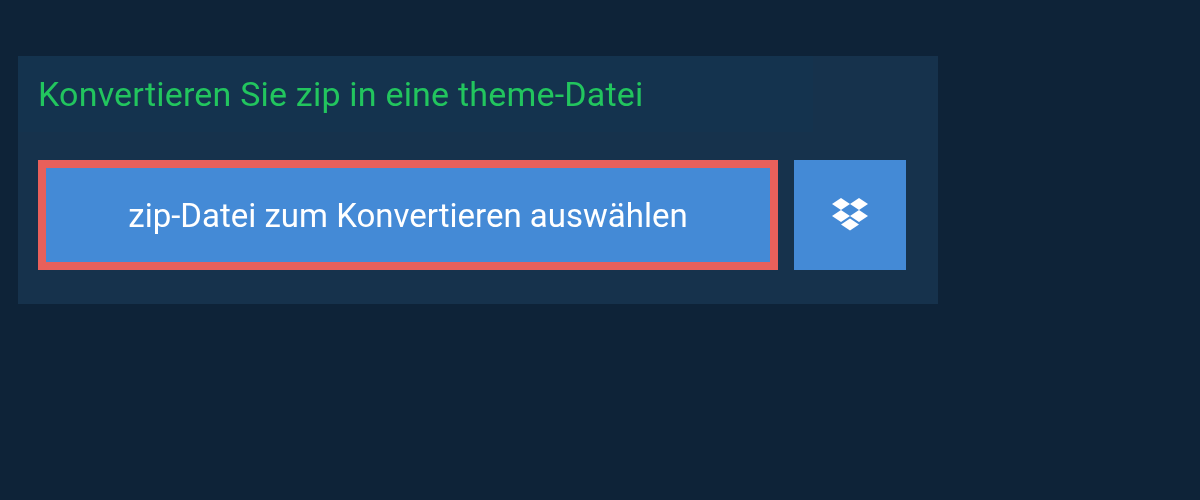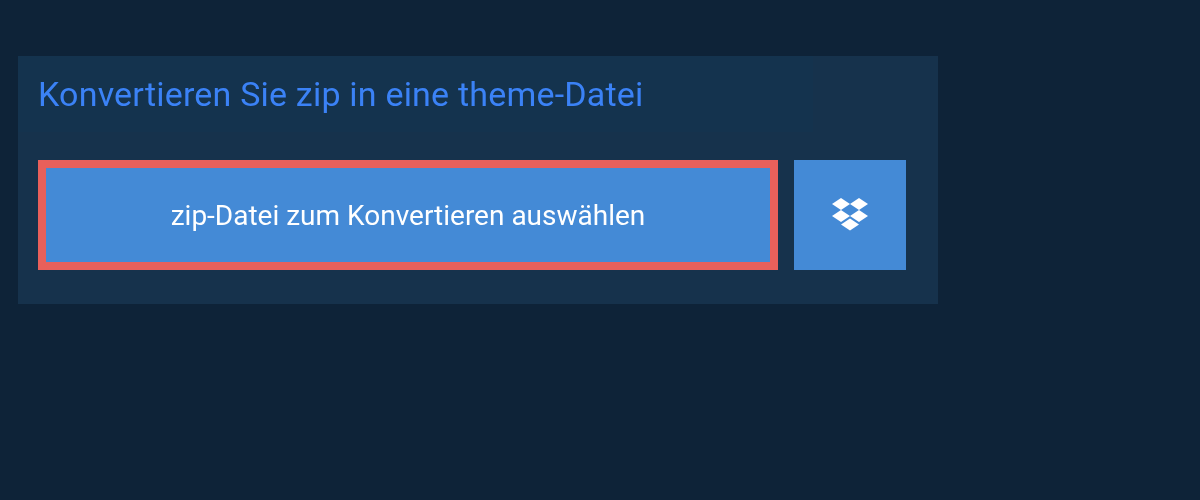--- a/index.html
+++ b/index.html
@@ -20,21 +20,21 @@
       top: 56px;
       width: 920px;
       background-color: #16324c;
     }
     .title-bar {
       background-color: #14334e;
       padding: 18px 20px 18px 20px;
       width: 795px;
     }
     .title-text {
-      color: #3b82f6;
+      color: #22c55e;
       font-size: 34px;
       font-weight: 400;
       letter-spacing: 0.2px;
     }
     .button-row {
       display: flex;
       gap: 16px;
       padding: 28px 20px 34px 20px;
       align-items: stretch;
     }
@@ -44,21 +44,21 @@
       height: 110px;
       background-color: #448ad6;
       border: 8px solid #e8605b;
       display: flex;
       align-items: center;
       justify-content: center;
       cursor: pointer;
     }
     .select-button-label {
       color: #ffffff;
-      font-size: 28px;
+      font-size: 33px;
       font-weight: 400;
     }
     .dropbox-button {
       flex: 0 0 auto;
       width: 112px;
       height: 110px;
       background-color: #448ad6;
       display: flex;
       align-items: center;
       justify-content: center;

